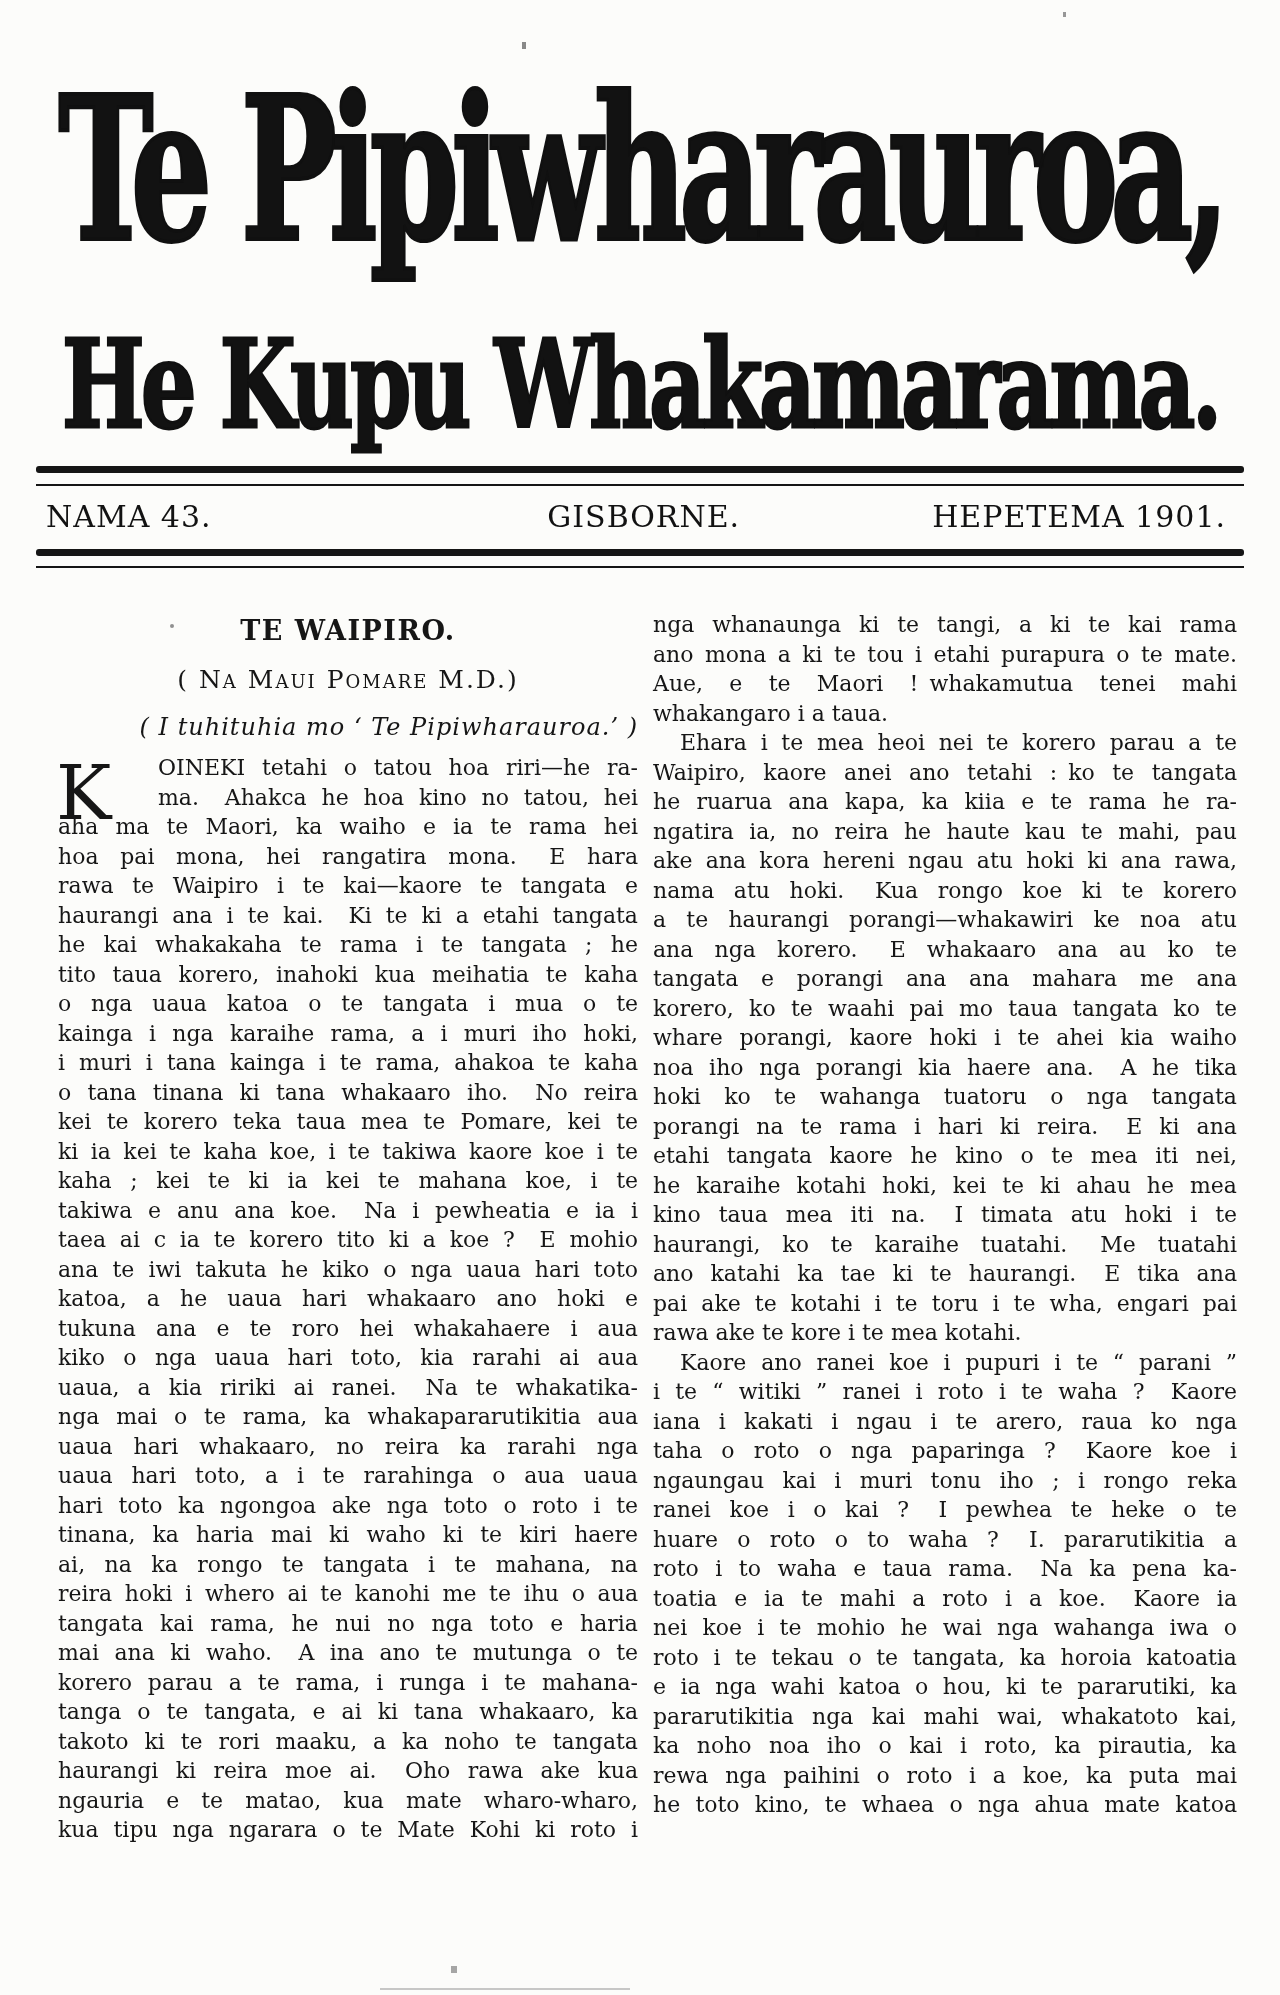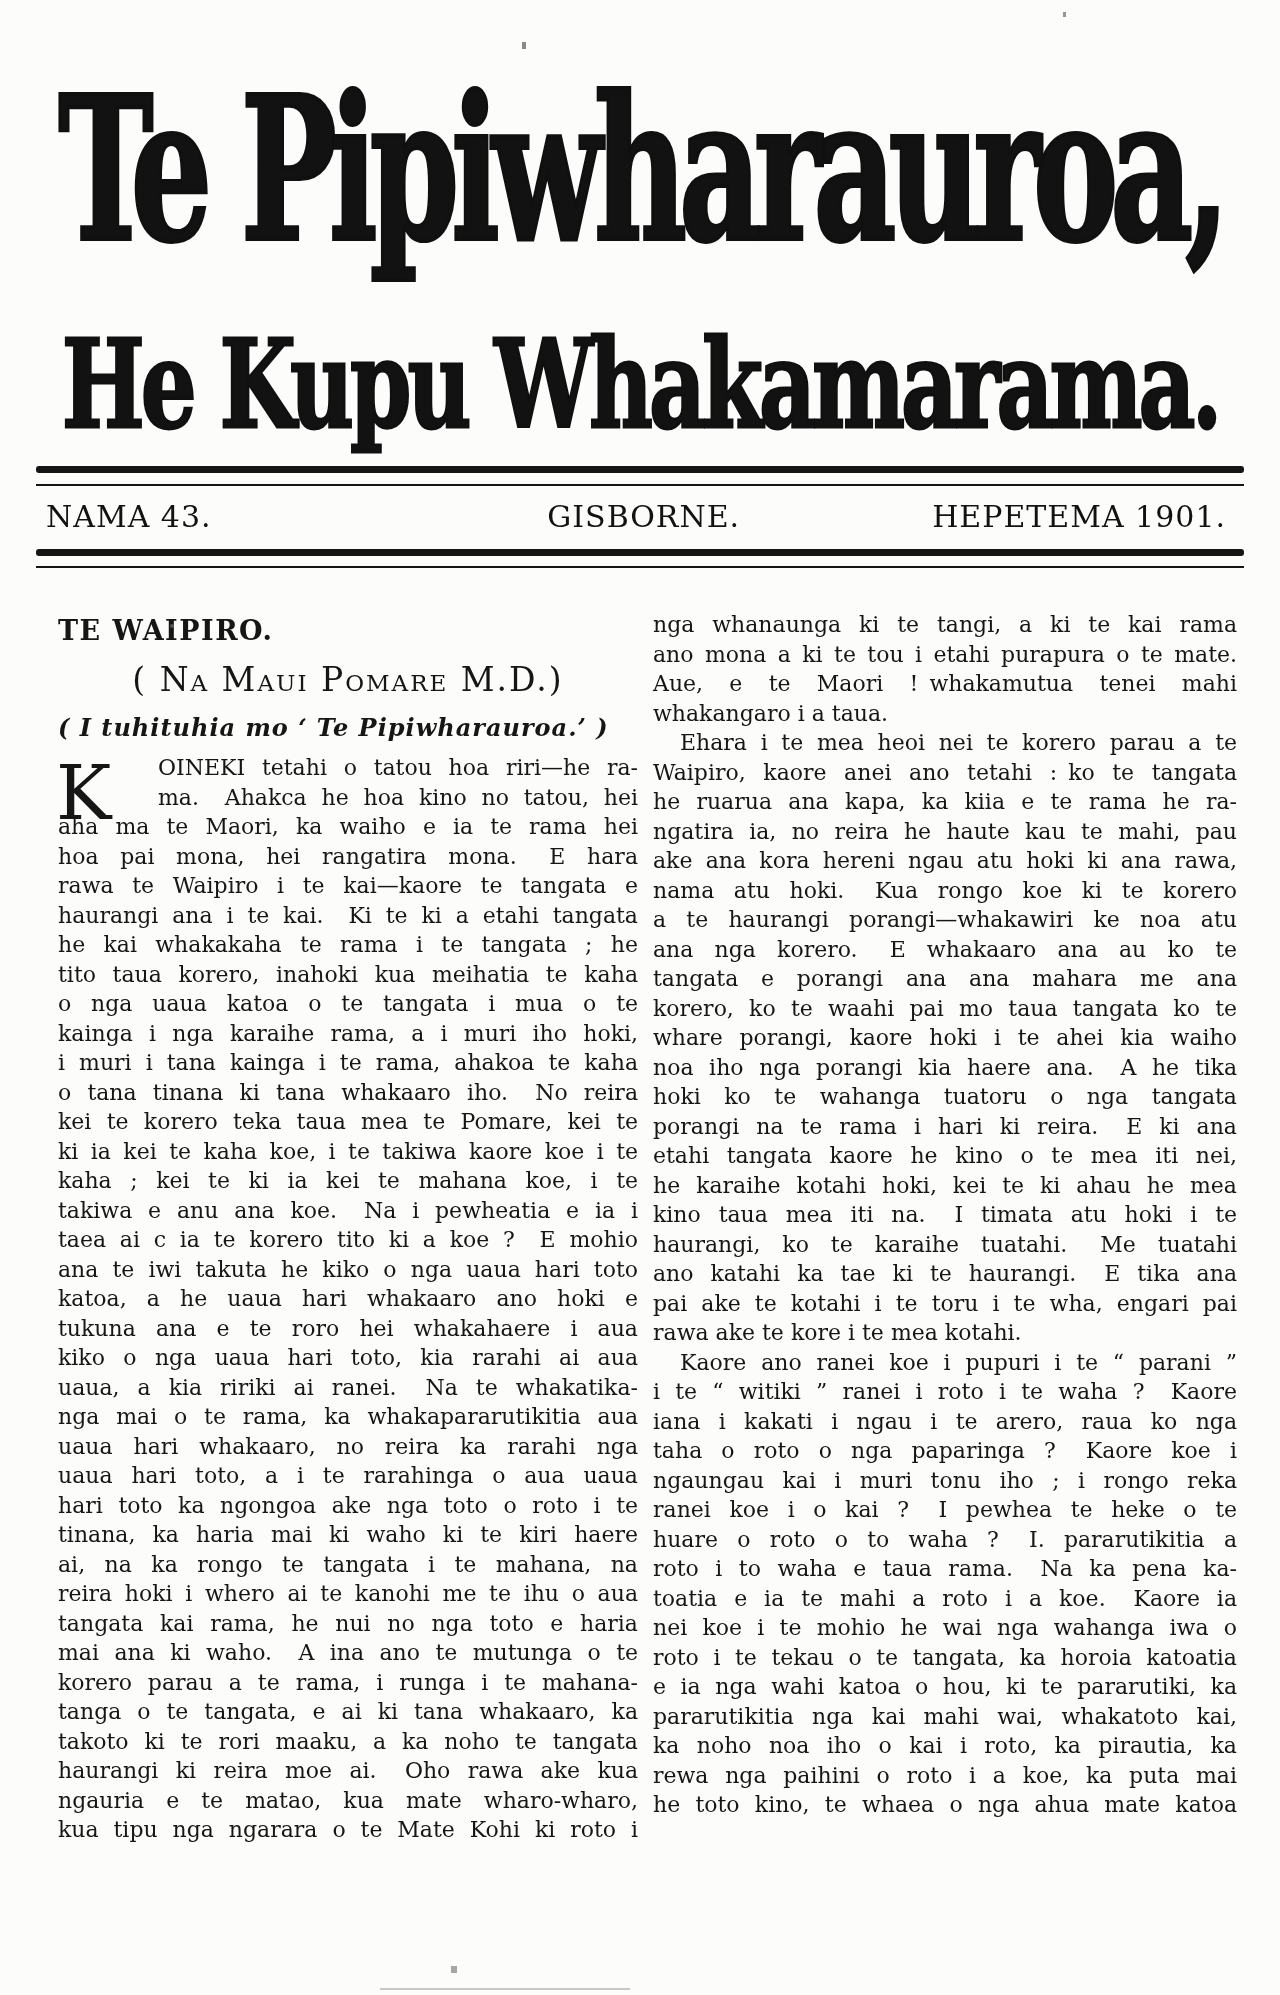--- a/index.html
+++ b/index.html
@@ -37,23 +37,23 @@
   .dateline .cell{white-space:nowrap;}
   .dateline .mid{position:absolute;left:50%;transform:translateX(-46%);}
   
   .col{position:absolute;font-size:22px;color:#161616;}
   .col-left{top:616px;left:58px;width:580px;}
   .col-right{top:610px;left:653px;width:584px;}
   .tl{height:29.5px;line-height:29.5px;text-align:justify;text-align-last:justify;white-space:nowrap;}
   .tl.e{text-align-last:left;}
   .tl.i{text-indent:27px;}
   .tl.d{margin-left:100px;}
-  .art-title{font-size:27px;font-weight:bold;letter-spacing:1.5px;margin:0 0 20px 0;line-height:30px;}
-  .art-byline{font-size:33px;font-variant:small-caps;text-align:center;letter-spacing:2px;margin:0 0 20px 0;line-height:28px;}
-  .art-note{font-size:24px;font-style:italic;text-align:left;letter-spacing:1px;margin:0 0 12px 0;line-height:27px;font-weight:bold;}
+  .art-title{font-size:27px;font-weight:bold;text-align:center;letter-spacing:1.5px;margin:0 0 20px 0;line-height:30px;}
+  .art-byline{font-size:25px;font-variant:small-caps;text-align:center;letter-spacing:2px;margin:0 0 20px 0;line-height:28px;}
+  .art-note{font-size:24px;font-style:italic;text-align:right;letter-spacing:1px;margin:0 0 12px 0;line-height:27px;}
   .para{position:relative;}
   .dropcap{position:absolute;left:-2px;top:3px;font-size:74px;line-height:1;}
   
   .speck{position:absolute;background:#6c6c6c;}
   .sp1{left:522px;top:42px;width:4px;height:7px;opacity:.8;}
   .sp2{left:1063px;top:12px;width:3px;height:5px;opacity:.7;}
   .sp3{left:170px;top:624px;width:4px;height:4px;border-radius:50%;opacity:.75;}
   .sp4{left:451px;top:1966px;width:6px;height:7px;opacity:.6;}
   .bottom-mark{position:absolute;left:380px;top:1988px;width:250px;height:2px;background:#9a9a9a;opacity:.55;}
 </style>

